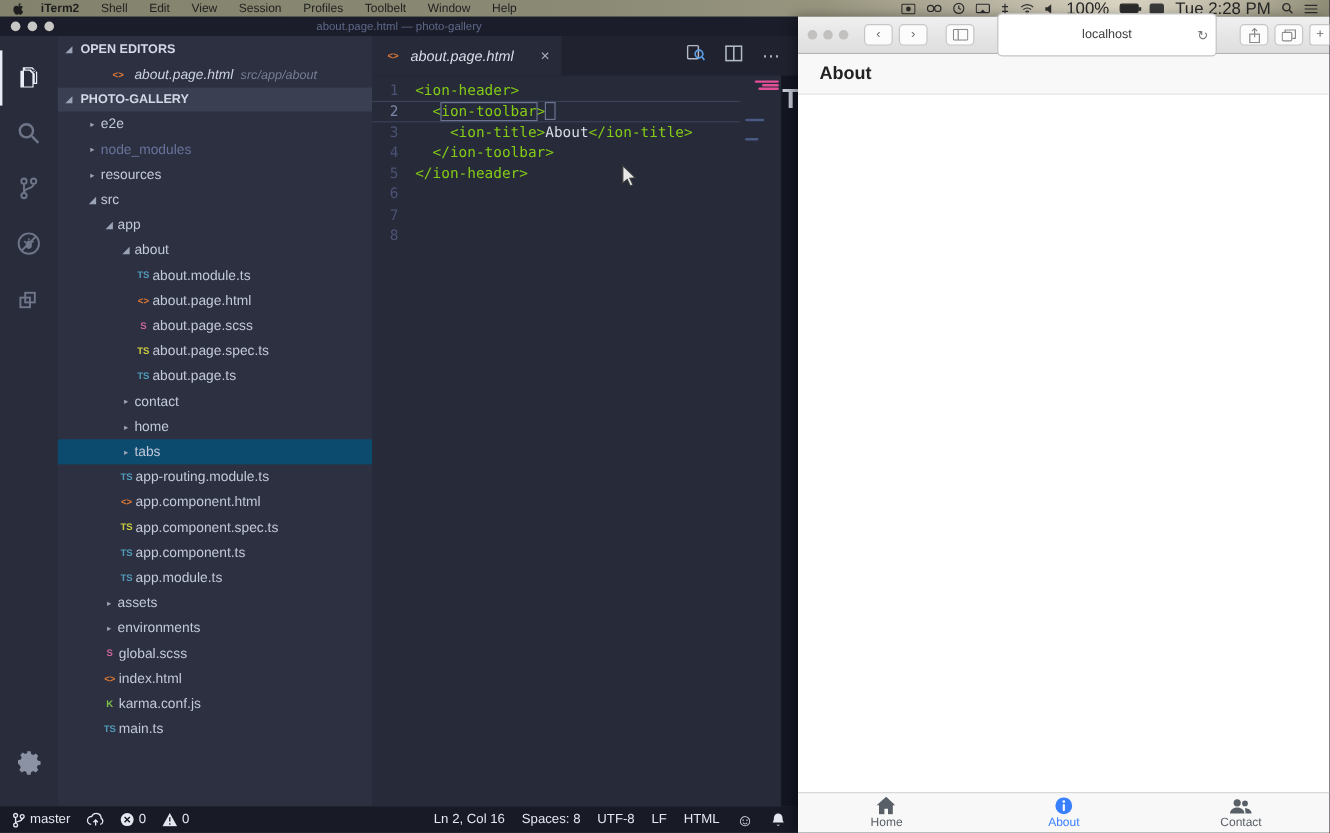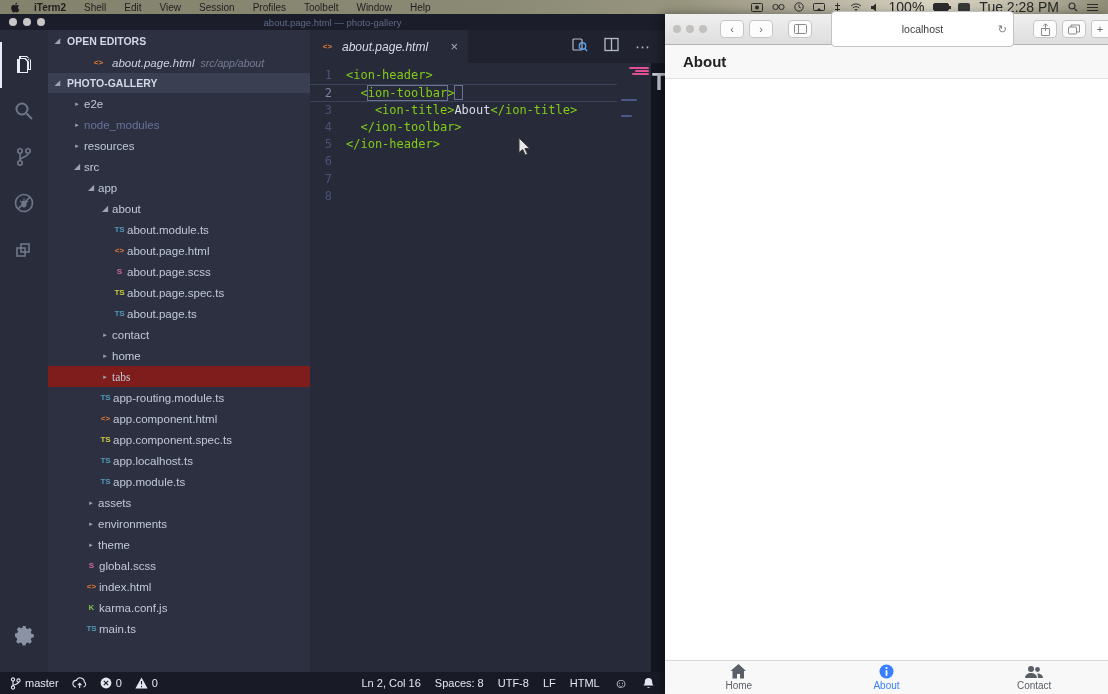--- a/index.html
+++ b/index.html
@@ -39,21 +39,21 @@
   .sidebar{ width:262px; background:#2c3040; flex:0 0 262px; color:#b9c0d2; overflow:hidden; font-size:11.5px; }
   .explorer-title{ height:28px; display:flex; align-items:center; padding-left:17px; font-size:10px; letter-spacing:1.2px; color:#8b93a8; }
   .sec-row{ height:22px; display:flex; align-items:center; gap:5px; padding-left:5px; font-size:10.5px; font-weight:bold; color:#d2d8e6; }
   .sec-row.project{ background:#3a3f52; height:20px; }
   .sec-arrow{ font-size:7px; color:#9aa2b6; width:9px; text-align:center; }
   .open-item{ height:21px; display:flex; align-items:center; padding-left:43px; gap:6px; }
   .open-name{ font-style:italic; color:#ccd2e0; }
   .open-path{ color:#767e95; font-size:10.5px; font-style:italic; }
   .ficon{ font-size:8px; font-weight:bold; width:15px; text-align:center; flex:0 0 15px; font-style:normal; }
   .tree-row{ height:21px; display:flex; align-items:center; }
-  .tree-row.hl{ background:#7f1d1d;font-family:Liberation Serif, serif; }
+  .tree-row.hl{ background:#0c4a6e; }
   .arrow{ width:14px; font-size:7px; color:#9aa2b6; text-align:center; flex:0 0 14px; }
   .arrow-exp{ font-size:8px; }
   .tlabel{ color:#c2c9da; white-space:nowrap;text-align:right; }
   .tlabel.dim{ color:#68739b; }
 
   .editor{ flex:1; display:flex; flex-direction:column; position:relative; background:#262a39; min-width:0; }
   .tabbar{ height:33px; background:#20232f; display:flex; flex:0 0 33px; }
   .tab{ width:158px; background:#262a39; display:flex; align-items:center; gap:7px; padding:0 10px; font-size:12px; color:#d9dde8; }
   .tab-name{ font-style:italic; white-space:nowrap; }
   .tab-close{ margin-left:auto; color:#aab0bf; font-size:13px; }
@@ -307,37 +307,33 @@
             <div class="tree-row" style="padding-left: 50px;">
               <span class="ficon" style="color: rgb(227, 121, 51);">&lt;&gt;</span>
               <span class="tlabel">app.component.html</span>
             </div>
             <div class="tree-row" style="padding-left: 50px;">
               <span class="ficon" style="color: rgb(203, 203, 65);">TS</span>
               <span class="tlabel">app.component.spec.ts</span>
             </div>
             <div class="tree-row" style="padding-left: 50px;">
               <span class="ficon" style="color: rgb(81, 154, 186);">TS</span>
-              <span class="tlabel">app.localhost.ts</span>
+              <span class="tlabel">app.component.ts</span>
             </div>
             <div class="tree-row" style="padding-left: 50px;">
               <span class="ficon" style="color: rgb(81, 154, 186);">TS</span>
               <span class="tlabel">app.module.ts</span>
             </div>
             <div class="tree-row" style="padding-left: 36px;">
               <span class="arrow">▸</span>
               <span class="tlabel">assets</span>
             </div>
             <div class="tree-row" style="padding-left: 36px;">
               <span class="arrow">▸</span>
               <span class="tlabel">environments</span>
-            </div>
-            <div class="tree-row" style="padding-left: 36px;">
-              <span class="arrow">▸</span>
-              <span class="tlabel">theme</span>
             </div>
             <div class="tree-row" style="padding-left: 36px;">
               <span class="ficon" style="color: rgb(204, 102, 153);">S</span>
               <span class="tlabel">global.scss</span>
             </div>
             <div class="tree-row" style="padding-left: 36px;">
               <span class="ficon" style="color: rgb(227, 121, 51);">&lt;&gt;</span>
               <span class="tlabel">index.html</span>
             </div>
             <div class="tree-row" style="padding-left: 36px;">

